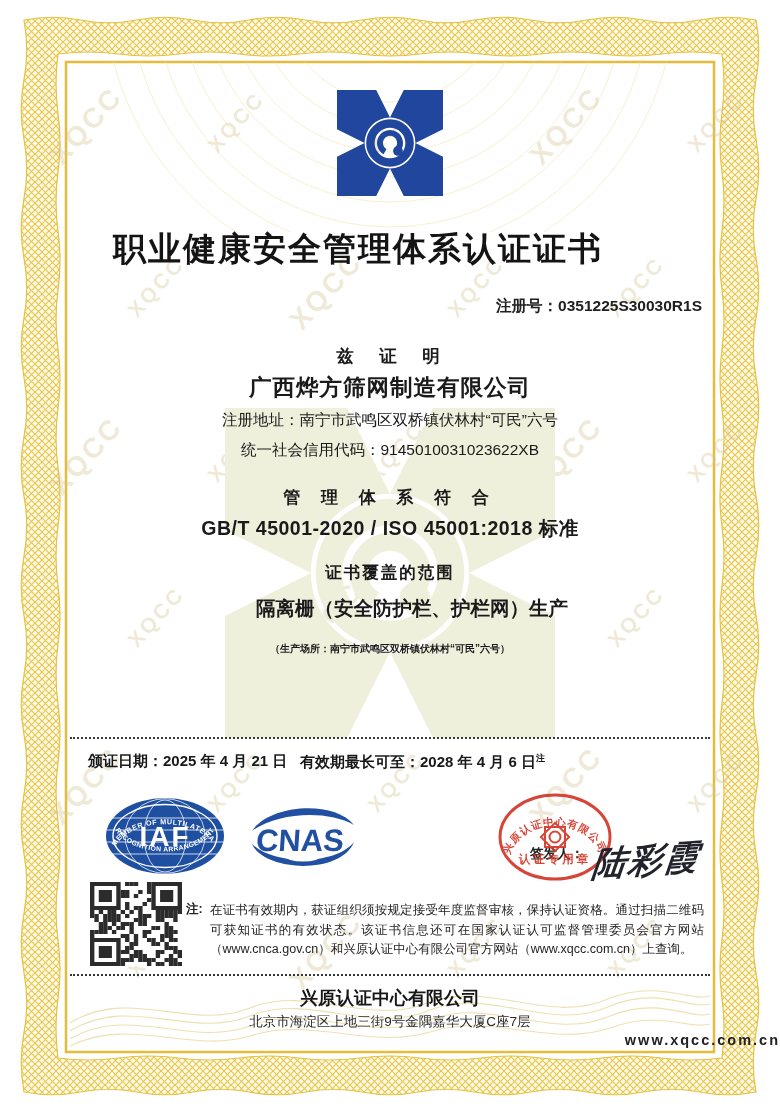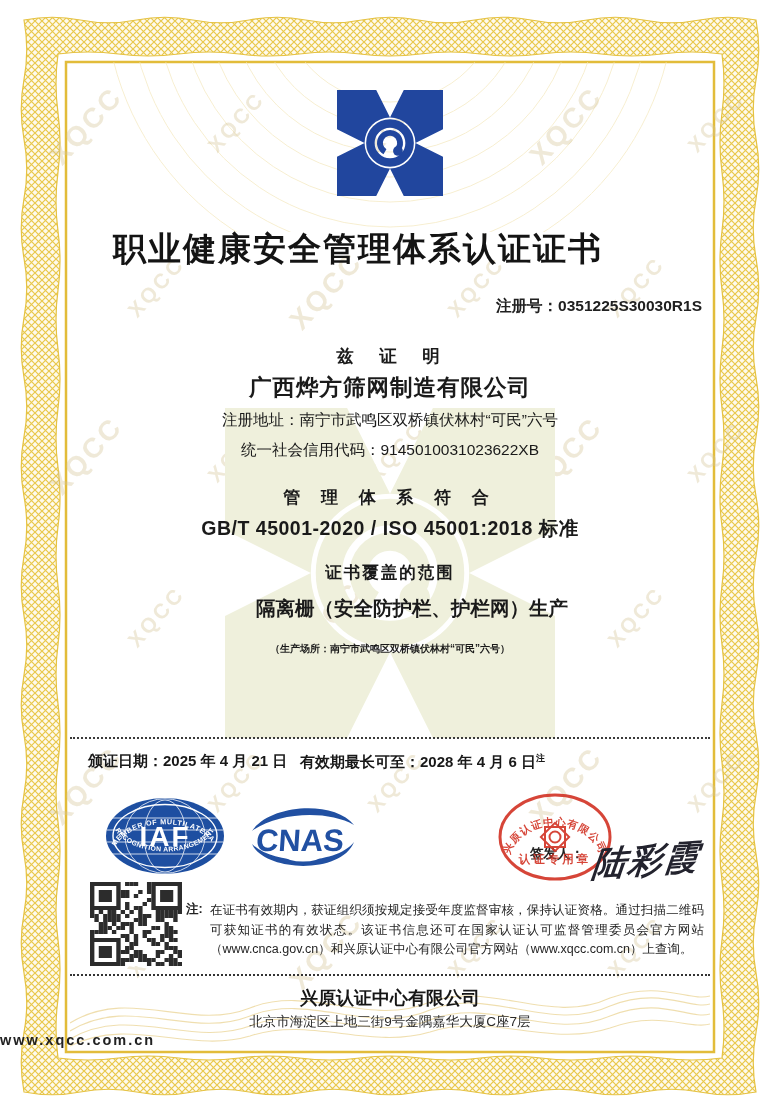--- a/index.html
+++ b/index.html
@@ -48,21 +48,21 @@
              font-style:italic;font-weight:bold;font-size:34px;color:#23232e;
              transform:rotate(-4deg) skewX(-10deg);letter-spacing:2px;}
   
   .qr{position:absolute;left:90px;top:882px;z-index:6;}
   .note-marker{position:absolute;left:186px;top:901px;font-size:12.5px;font-weight:600;color:#222;}
   .note-text{position:absolute;left:210px;top:901px;width:494px;font-size:12.5px;line-height:19.6px;
              color:#242424;text-align:justify;font-weight:500;}
   
   .f-org{position:absolute;left:0;width:780px;top:986px;text-align:center;font-size:18px;font-weight:800;color:#161616;}
   .f-addr{position:absolute;left:0;width:780px;top:1013px;text-align:center;font-size:13.5px;font-weight:500;color:#2a2a2a;}
-  .f-web{position:absolute;left:0;width:780px;top:1032px;text-align:left;font-size:14.5px;font-weight:600;
+  .f-web{position:absolute;left:0;width:780px;top:1032px;text-align:right;font-size:14.5px;font-weight:600;
          letter-spacing:2px;color:#222;}
 </style>
 </head>
 <body>
 
 <div class="page">
 
   <svg width="0" height="0" style="position:absolute">
     <defs>
       <pattern id="lat" width="7" height="7" patternUnits="userSpaceOnUse">

